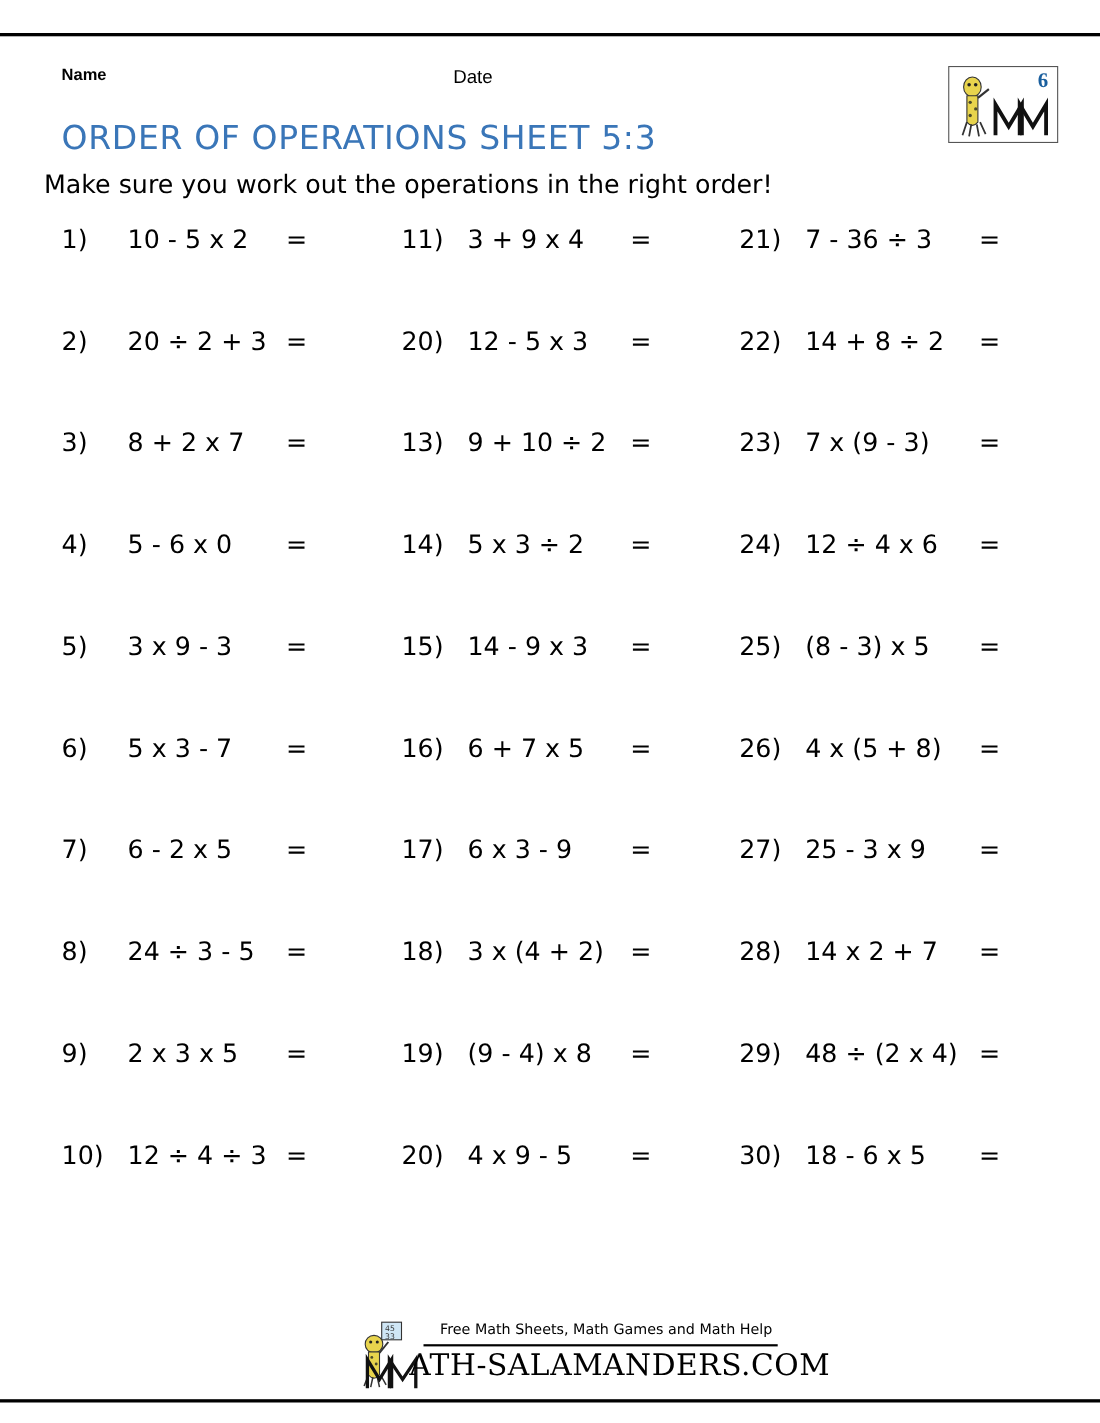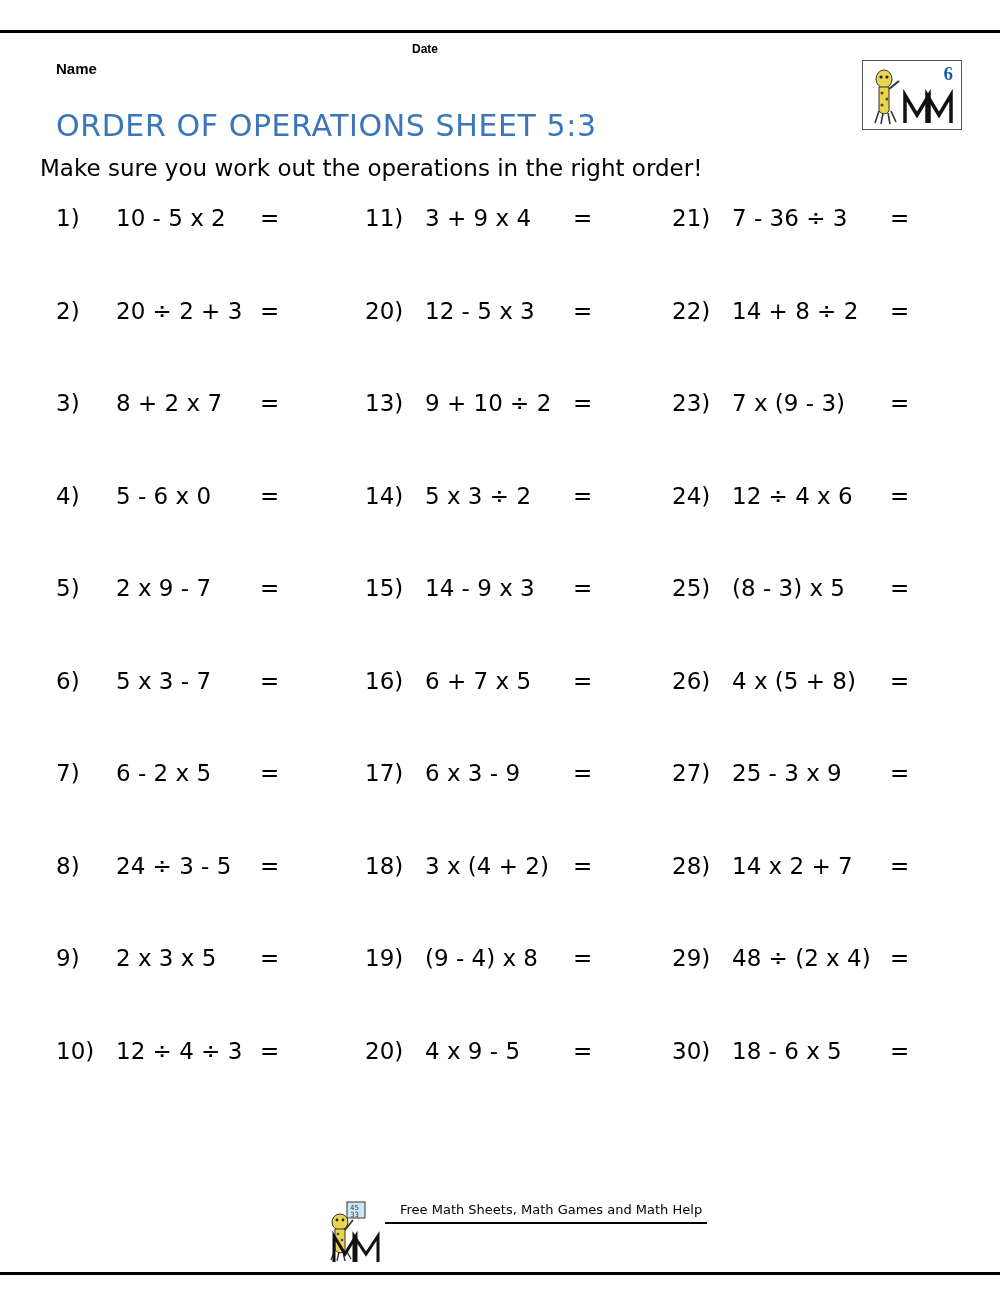--- a/index.html
+++ b/index.html
@@ -34,24 +34,24 @@
   .name-label {
     position: absolute;
     top: 60px;
     left: 56px;
     font-size: 15px;
     font-weight: bold;
     color: #000;
   }
   .date-label {
     position: absolute;
-    top: 42px;
+    top: 60px;
     left: 412px;
-    font-size: 12px;
-    font-weight: bold;
+    font-size: 17px;
+    font-weight: normal;
     color: #000;
   }
   .badge {
     position: absolute;
     top: 60px;
     left: 862px;
     width: 100px;
     height: 70px;
     border: 1px solid #555;
     background: #fff;
@@ -234,21 +234,21 @@
       <span class="qexpr">8 + 2 x 7</span>
       <span class="qeq">=</span>
     </div>
     <div class="qrow">
       <span class="qnum">4)</span>
       <span class="qexpr">5 - 6 x 0</span>
       <span class="qeq">=</span>
     </div>
     <div class="qrow">
       <span class="qnum">5)</span>
-      <span class="qexpr">2 x 9 - 7</span>
+      <span class="qexpr">3 x 9 - 3</span>
       <span class="qeq">=</span>
     </div>
     <div class="qrow">
       <span class="qnum">6)</span>
       <span class="qexpr">5 x 3 - 7</span>
       <span class="qeq">=</span>
     </div>
     <div class="qrow">
       <span class="qnum">7)</span>
       <span class="qexpr">6 - 2 x 5</span>
@@ -392,15 +392,16 @@
     <circle cx="15" cy="40" r="1.3" fill="#4a4a2a"></circle>
     <path d="M18 30 L26 20" stroke="#333" stroke-width="1.8" fill="none"></path>
     <path d="M8 50 L4 60 M12 52 L10 61 M16 52 L18 61 M19 50 L24 59" stroke="#333" stroke-width="1.4" fill="none"></path>
   </svg>
   <div class="footer-tag">Free Math Sheets, Math Games and Math Help</div>
   <div class="footer-line"></div>
   <svg class="footer-m" viewBox="0 0 54 40">
     <path d="M4 36 L4 10 L15 28 L26 10 L26 36" stroke="#111" stroke-width="3" fill="none"></path>
     <path d="M24 36 L24 10 L36 28 L48 10 L48 36" stroke="#111" stroke-width="3" fill="none"></path>
   </svg>
+  <div class="footer-url">ATH-SALAMANDERS.COM</div>
 </div>
 
 <div class="bottom-rule"></div>
 
 </body></html>

